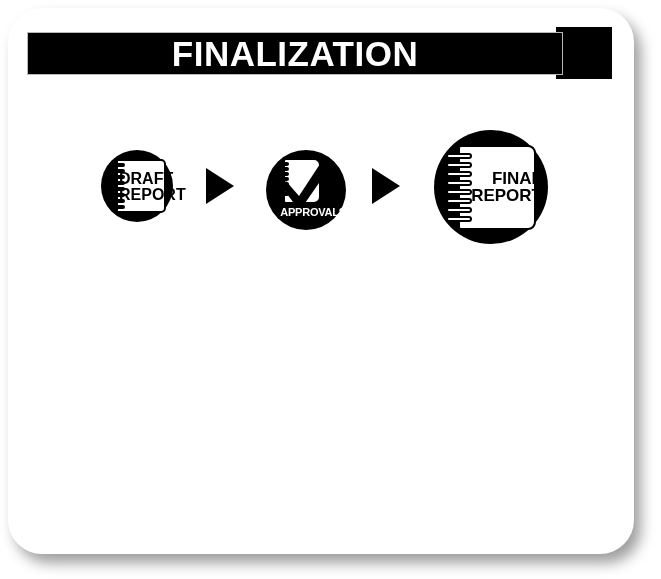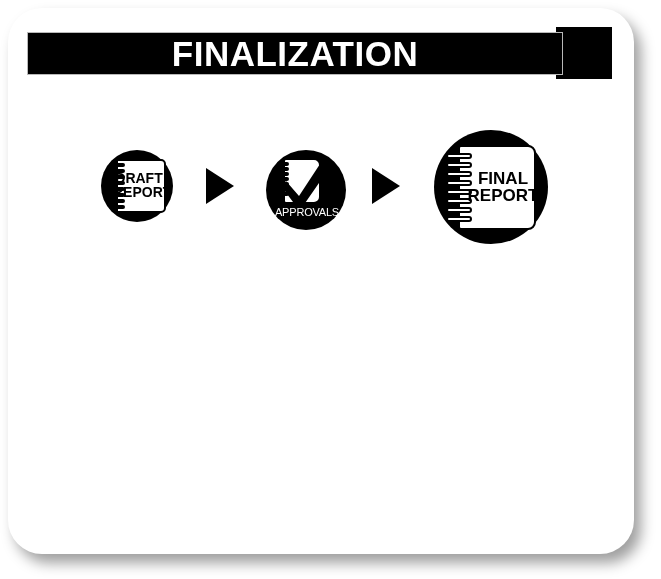--- a/index.html
+++ b/index.html
@@ -122,24 +122,24 @@
   
   .check-wrap {
     position: absolute;
     left: 0; top: 0; width: 100%; height: 100%;
     pointer-events: none;
   }
   .caption {
     position: absolute;
     left: 2px;
     right: 0;
-    text-align: center;
+    text-align: right;
     color: #ffffff;
     font-family: "Liberation Sans", sans-serif;
-    font-weight: normal;
+    font-weight: bold;
     white-space: nowrap;
   }
 </style>
 </head>
 <body>
 
 <div id="stage">
 
   <div class="card"></div>
 
@@ -156,21 +156,21 @@
       <div class="ring" style="left:0;  top:0px;  width:16px; height:4px;"></div>
       <div class="ring" style="left:0;  top:6px;  width:16px; height:4px;"></div>
       <div class="ring" style="left:0;  top:12px; width:16px; height:4px;"></div>
       <div class="ring" style="left:0;  top:18px; width:16px; height:4px;"></div>
       <div class="ring" style="left:0;  top:24px; width:16px; height:4px;"></div>
       <div class="ring" style="left:0;  top:30px; width:16px; height:4px;"></div>
       <div class="ring" style="left:0;  top:36px; width:16px; height:4px;"></div>
       <div class="ring" style="left:0;  top:42px; width:16px; height:4px;"></div>
     </div>
 
-    <div class="book-label" style="left:12px; width:52px; top:21px; font-size:14px;">DRAFT
+    <div class="book-label" style="left:18px; width:52px; top:21px; font-size:16px;">DRAFT
 REPORT</div>
   </div>
 
   <div class="arrow" style="left:206px; top:168px; border-width:18px 0 18px 28px;"></div>
 
   <div class="node" style="left:266px; top:150px; width:80px; height:80px;">
     <div class="disc"></div>
 
     <div class="book" style="left:17px; top:8px; width:38px; height:46px; border-radius:3px 7px 7px 3px;"></div>
 
@@ -202,17 +202,17 @@
       <div class="ring" style="left:0; top:0px;  width:26px; height:6px;"></div>
       <div class="ring" style="left:0; top:9px;  width:26px; height:6px;"></div>
       <div class="ring" style="left:0; top:18px; width:26px; height:6px;"></div>
       <div class="ring" style="left:0; top:27px; width:26px; height:6px;"></div>
       <div class="ring" style="left:0; top:36px; width:26px; height:6px;"></div>
       <div class="ring" style="left:0; top:45px; width:26px; height:6px;"></div>
       <div class="ring" style="left:0; top:54px; width:26px; height:6px;"></div>
       <div class="ring" style="left:0; top:63px; width:26px; height:6px;"></div>
     </div>
 
-    <div class="book-label" style="left:30px; width:78px; top:40px; font-size:17px;">FINAL
+    <div class="book-label" style="left:30px; width:78px; top:40px; font-size:17px;text-align:right;">FINAL
 REPORT</div>
   </div>
 
 </div>
 
 </body></html>

